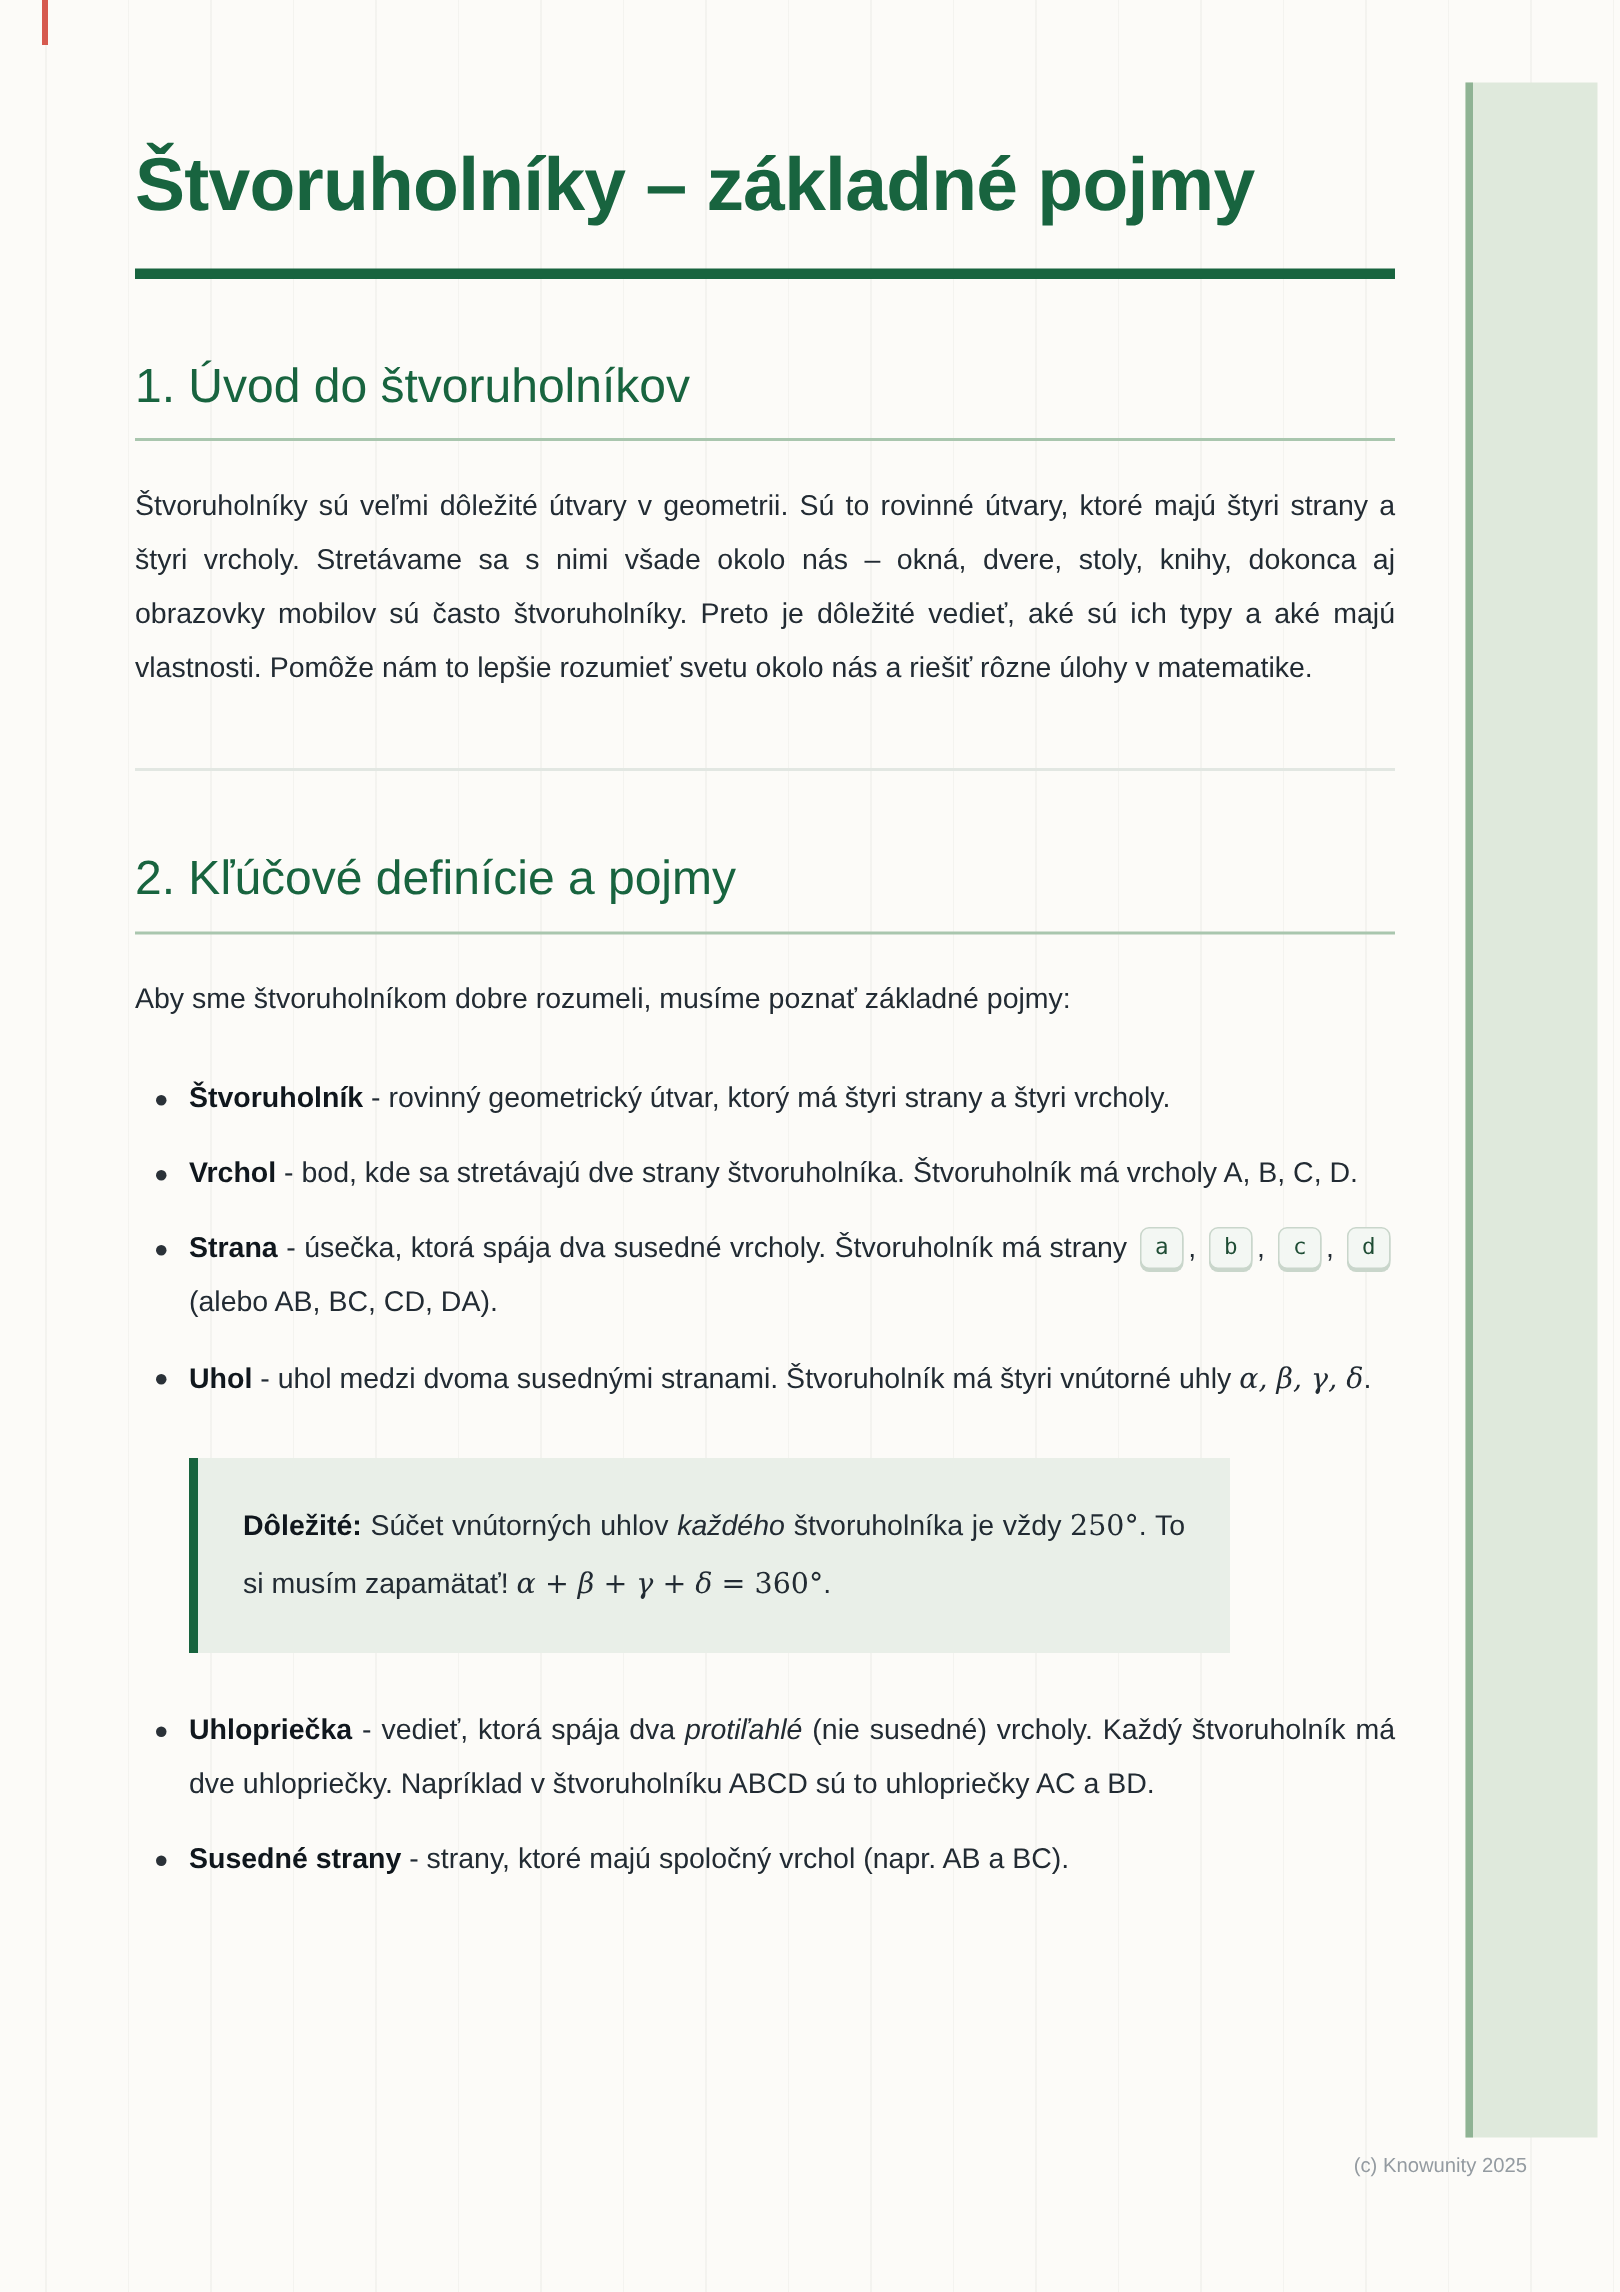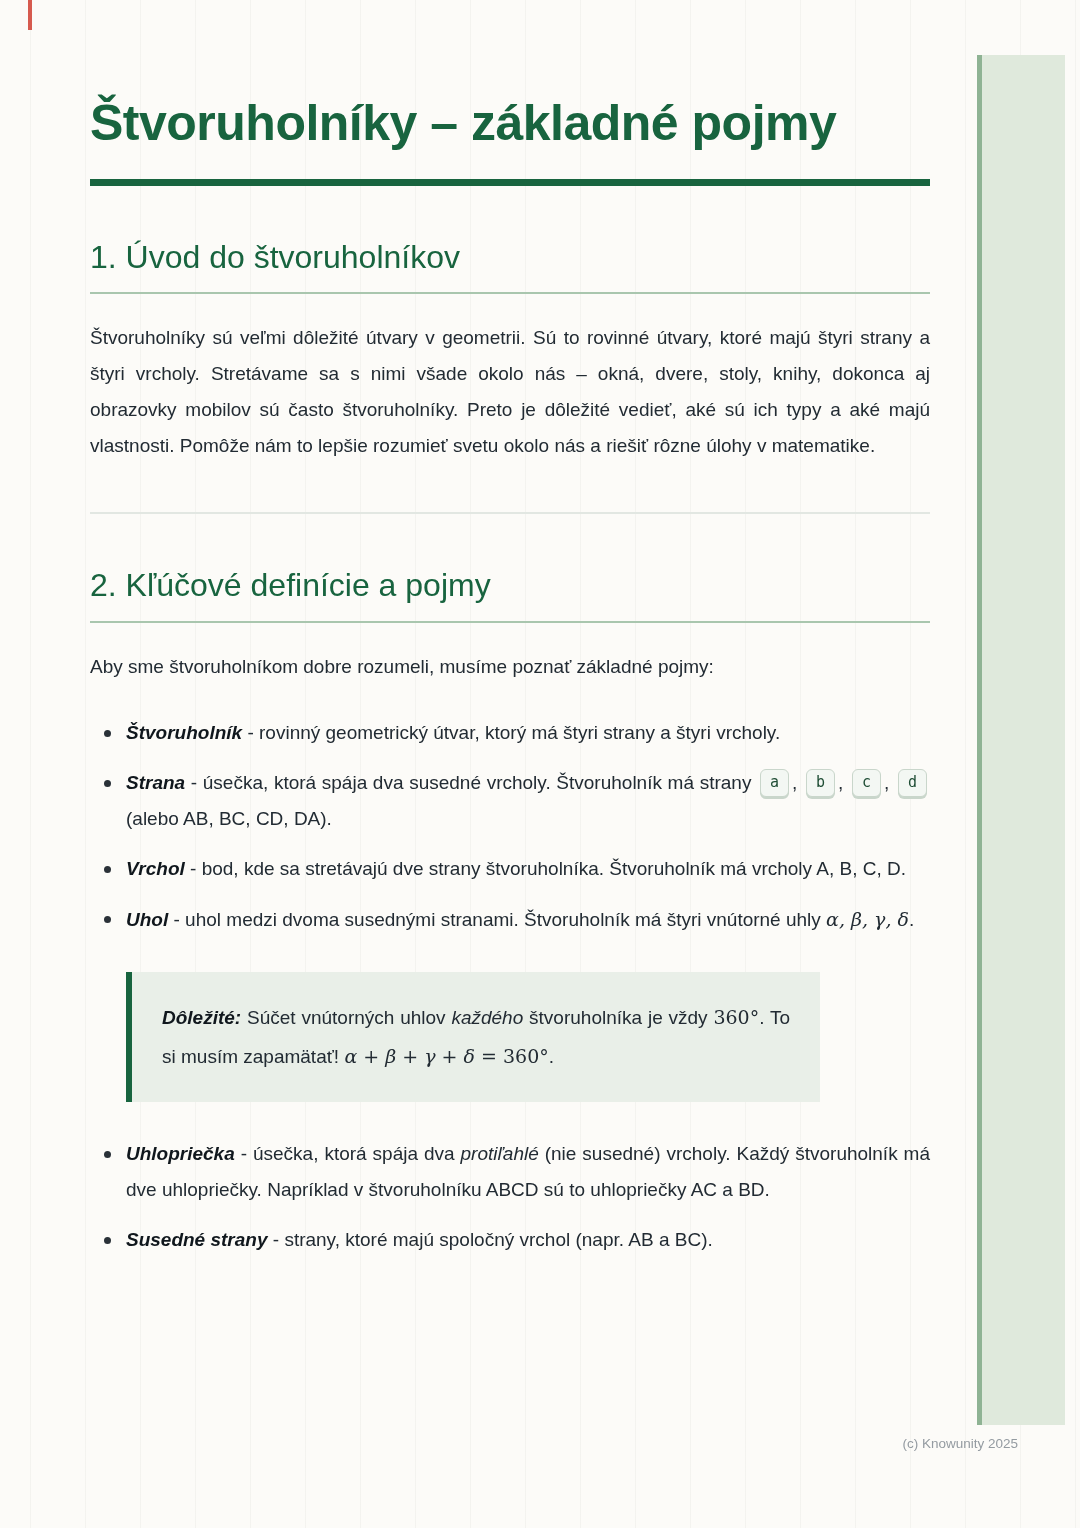--- a/index.html
+++ b/index.html
@@ -88,21 +88,21 @@
     margin:0 0 14px;
     font-size:19px;line-height:36px;
     text-align:justify;
   }
   ul.def-list li::before{
     content:"";
     position:absolute;left:-22px;top:15px;
     width:7px;height:7px;border-radius:50%;
     background:#2a3138;
   }
-  .seg-b{font-weight:700;color:#10171d;font-style:italic;}
+  .seg-b{font-weight:700;color:#10171d;}
   .seg-i{font-style:italic;}
   .seg-m{font-family:"DejaVu Serif", serif;font-style:italic;}
   .seg-sm{font-family:"DejaVu Serif", serif;}
   .chip{
     display:inline-block;
     font-family:"DejaVu Sans Mono", monospace;
     font-size:15px;line-height:1;
     color:#1F4D35;
     background:var(--chip_bg);
     border:1px solid var(--chip_border);
@@ -148,30 +148,30 @@
 
     <div class="section-divider"></div>
 
     <section>
       <h2>2. Kľúčové definície a pojmy</h2>
       <div class="h2-rule"></div>
       <p class="body-text">Aby sme štvoruholníkom dobre rozumeli, musíme poznať základné pojmy:</p>
 
       <ul class="def-list">
           <li><span class="seg-b">Štvoruholník</span><span class="seg-n"> - rovinný geometrický útvar, ktorý má štyri strany a štyri vrcholy.</span></li>
+          <li><span class="seg-b">Vrchol</span><span class="seg-n"> - bod, kde sa stretávajú dve strany štvoruholníka. Štvoruholník má vrcholy A, B, C, D.</span></li>
           <li><span class="seg-b">Strana</span><span class="seg-n"> - úsečka, ktorá spája dva susedné vrcholy. Štvoruholník má strany </span><span class="chip">a</span><span class="seg-n">, </span><span class="chip">b</span><span class="seg-n">, </span><span class="chip">c</span><span class="seg-n">, </span><span class="chip">d</span><span class="seg-n"> (alebo AB, BC, CD, DA).</span></li>
-          <li><span class="seg-b">Vrchol</span><span class="seg-n"> - bod, kde sa stretávajú dve strany štvoruholníka. Štvoruholník má vrcholy A, B, C, D.</span></li>
           <li><span class="seg-b">Uhol</span><span class="seg-n"> - uhol medzi dvoma susednými stranami. Štvoruholník má štyri vnútorné uhly </span><span class="seg-m">α, β, γ, δ</span><span class="seg-n">.</span></li>
         </ul>
 
       <div class="callout">
-        <p class="callout-text"><span class="seg-b">Dôležité:</span><span class="seg-n"> Súčet vnútorných uhlov </span><span class="seg-i">každého</span><span class="seg-n"> štvoruholníka je vždy </span><span class="seg-sm">360°</span><span class="seg-n">. To si musím zapamätať! </span><span class="seg-m">α + β + γ + δ</span><span class="seg-sm"> = 360°</span><span class="seg-n">.</span></p>
+        <p class="callout-text"><span class="seg-b">Dôležité:</span><span class="seg-n"> Súčet vnútorných uhlov </span><span class="seg-i">každého</span><span class="seg-n"> štvoruholníka je vždy </span><span class="seg-sm">250°</span><span class="seg-n">. To si musím zapamätať! </span><span class="seg-m">α + β + γ + δ</span><span class="seg-sm"> = 360°</span><span class="seg-n">.</span></p>
       </div>
 
       <ul class="def-list">
-          <li><span class="seg-b">Uhlopriečka</span><span class="seg-n"> - úsečka, ktorá spája dva </span><span class="seg-i">protiľahlé</span><span class="seg-n"> (nie susedné) vrcholy. Každý štvoruholník má dve uhlopriečky. Napríklad v štvoruholníku ABCD sú to uhlopriečky AC a BD.</span></li>
+          <li><span class="seg-b">Uhlopriečka</span><span class="seg-n"> - vedieť, ktorá spája dva </span><span class="seg-i">protiľahlé</span><span class="seg-n"> (nie susedné) vrcholy. Každý štvoruholník má dve uhlopriečky. Napríklad v štvoruholníku ABCD sú to uhlopriečky AC a BD.</span></li>
           <li><span class="seg-b">Susedné strany</span><span class="seg-n"> - strany, ktoré majú spoločný vrchol (napr. AB a BC).</span></li>
         </ul>
     </section>
   </main>
 
   <div class="footer">(c) Knowunity 2025</div>
 </div>
 
 </body></html>

